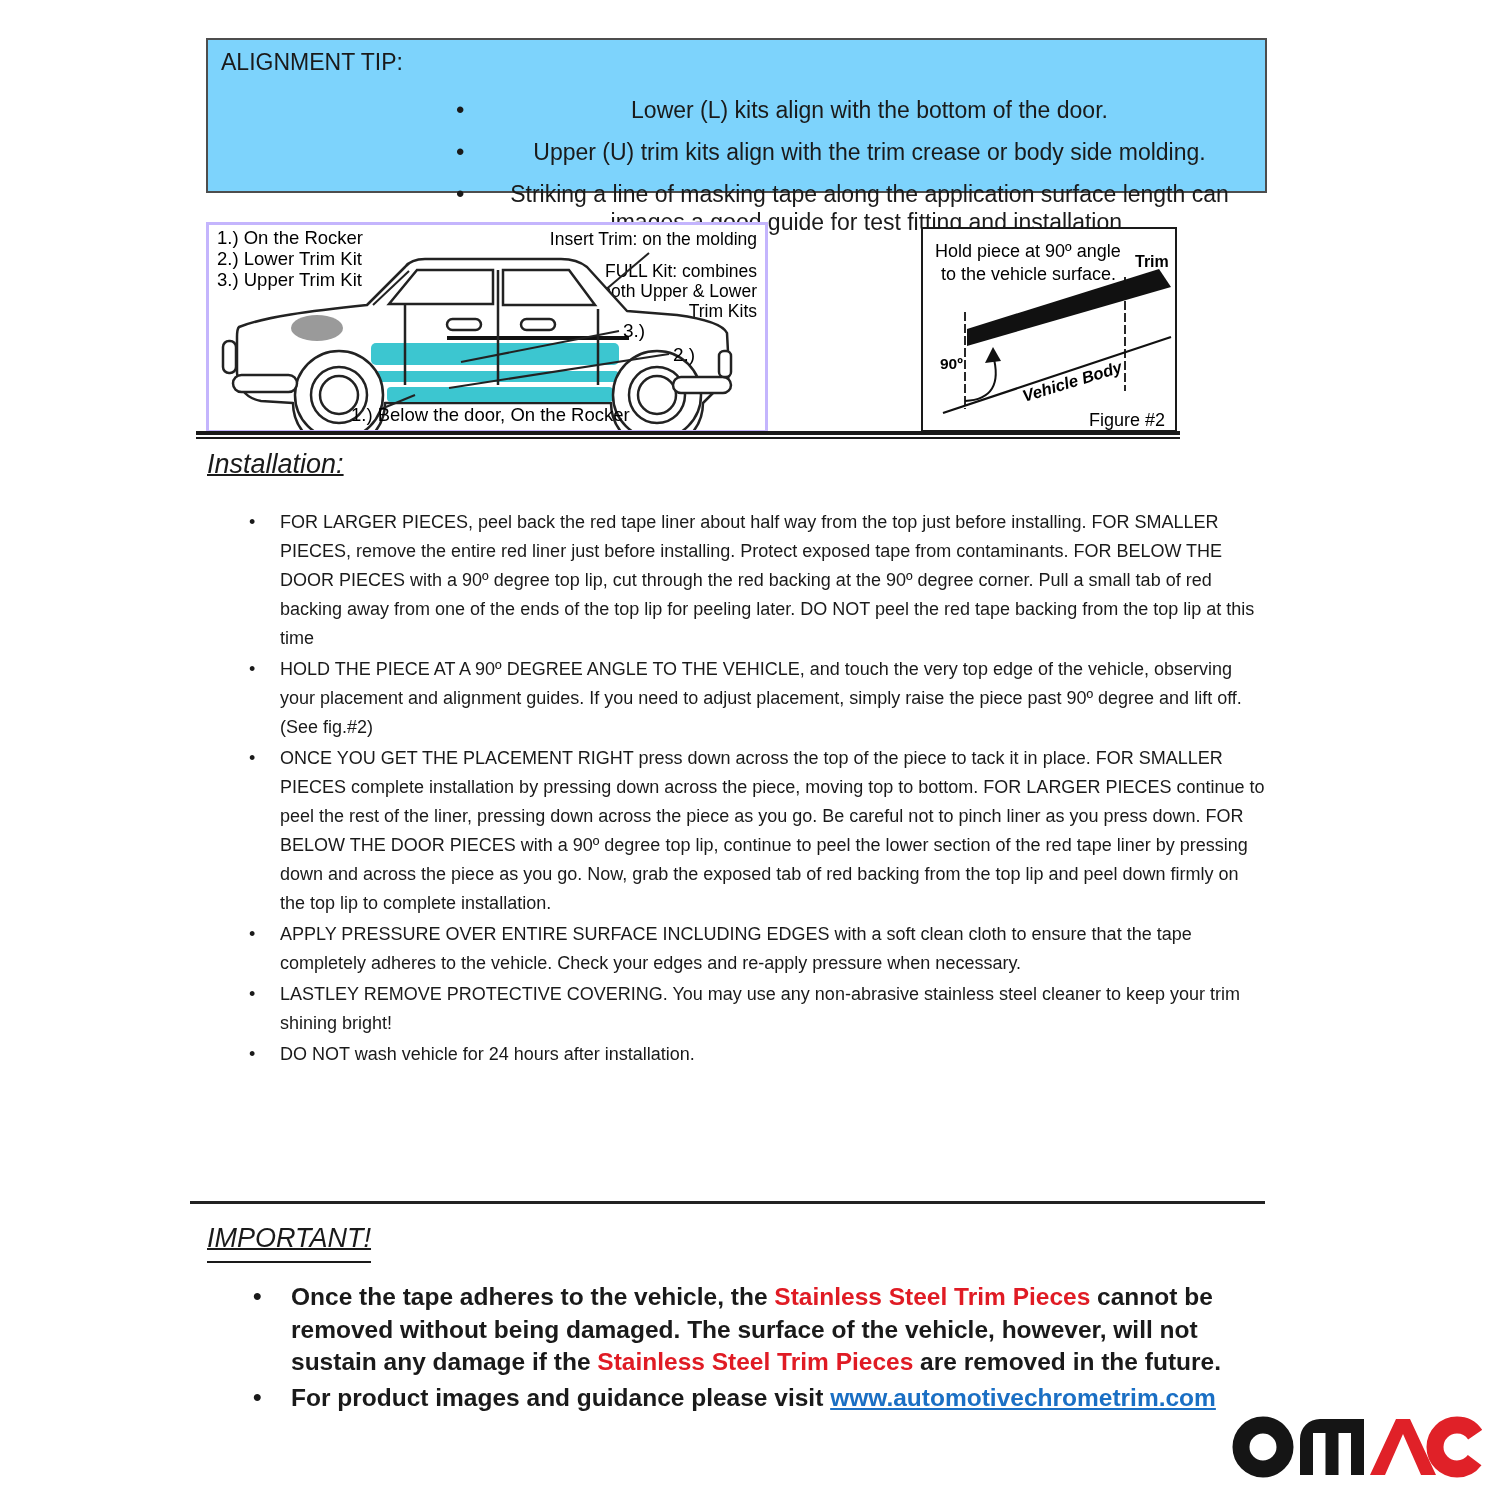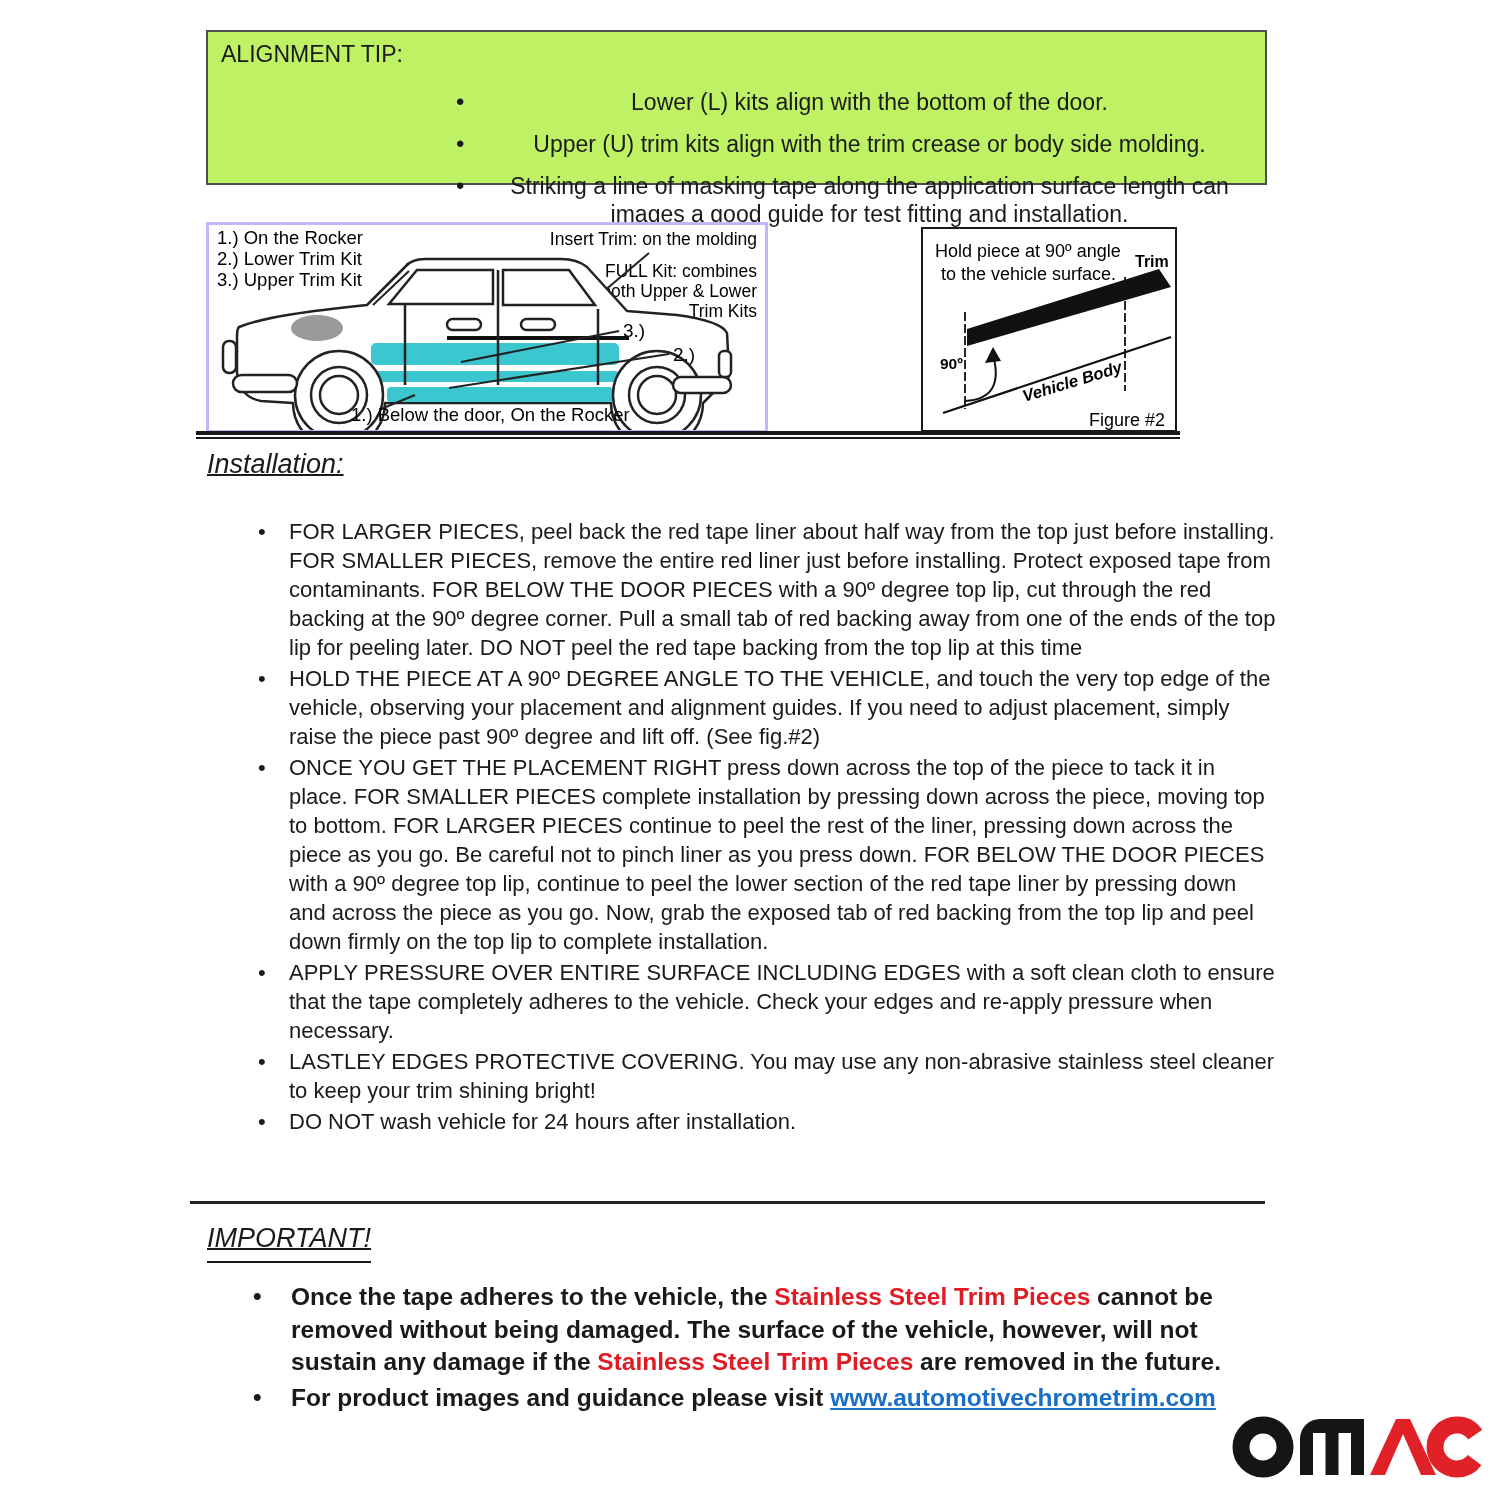--- a/index.html
+++ b/index.html
@@ -1,42 +1,42 @@
 <!DOCTYPE html>
 <html><head>
 <meta charset="utf-8">
 <style>
   html,body{margin:0;padding:0;background:#ffffff;}
   .page{position:relative;width:1500px;height:1500px;background:#fff;
         font-family:"Liberation Sans",sans-serif;color:#1a1a1a;overflow:hidden;}
 
   
-  .tip-box{position:absolute;left:206px;top:30px;width:1061px;height:155px;
-           background:#bef264;border:2px solid #4d4d4d;box-sizing:border-box;}
+  .tip-box{position:absolute;left:206px;top:38px;width:1061px;height:155px;
+           background:#7dd3fc;border:2px solid #4d4d4d;box-sizing:border-box;}
   .tip-title{margin:9px 0 0 13px;font-size:23px;}
   .tip-list{margin:20px 0 0 0;padding:0 18px 0 284px;list-style:none;font-size:23px;text-align:center;}
   .tip-list li{position:relative;margin-bottom:14px;line-height:28px;}
   .tip-list li::before{content:"\2022";position:absolute;left:-36px;top:0;font-size:24px;}
 
   
   .car-box{position:absolute;left:206px;top:222px;width:562px;height:211px;
            border:3px solid #c4b5fd;box-sizing:border-box;background:#fff;}
   .fig2-box{position:absolute;left:921px;top:227px;width:256px;height:205px;
             border:2px solid #1a1a1a;box-sizing:border-box;background:#fff;}
   svg{font-family:"Liberation Sans",sans-serif;display:block;}
 
   .thick-rule{position:absolute;left:196px;top:431px;width:984px;height:2px;
               border-top:4px solid #1a1a1a;border-bottom:2px solid #1a1a1a;}
 
   
   .installation-heading{position:absolute;left:207px;top:449px;margin:0;
         font-size:27px;font-style:italic;font-weight:normal;
         text-decoration:underline;text-decoration-thickness:2px;}
-  .install-list{position:absolute;left:272px;top:500px;width:988px;margin:17px;padding:0;
-        list-style:none;font-size:22px;line-height:29px;}
+  .install-list{position:absolute;left:272px;top:500px;width:988px;margin:8px;padding:0;
+        list-style:none;font-size:18px;line-height:29px;}
   .install-list li{position:relative;margin-bottom:2px;}
   .install-list li::before{content:"\2022";position:absolute;left:-31px;top:0;}
 
   .divider{position:absolute;left:190px;top:1201px;width:1075px;height:0;
            border:none;border-top:3px solid #222;margin:0;}
 
   
   .important-heading{position:absolute;left:207px;top:1223px;margin:0;
         font-size:27px;font-style:italic;font-weight:normal;display:inline-block;
         text-decoration:underline;text-decoration-thickness:1.5px;
@@ -151,21 +151,21 @@
   </div>
 
   <div class="thick-rule"></div>
 
   <h2 class="installation-heading">Installation:</h2>
   <ul class="install-list">
     <li>FOR LARGER PIECES, peel back the red tape liner about half way from the top just before installing. FOR SMALLER PIECES, remove the entire red liner just before installing. Protect exposed tape from contaminants. FOR BELOW THE DOOR PIECES with a 90º degree top lip, cut through the red backing at the 90º degree corner. Pull a small tab of red backing away from one of the ends of the top lip for peeling later. DO NOT peel the red tape backing from the top lip at this time</li>
     <li>HOLD THE PIECE AT A 90º DEGREE ANGLE TO THE VEHICLE, and touch the very top edge of the vehicle, observing your placement and alignment guides. If you need to adjust placement, simply raise the piece past 90º degree and lift off. (See fig.#2)</li>
     <li>ONCE YOU GET THE PLACEMENT RIGHT press down across the top of the piece to tack it in place.  FOR SMALLER PIECES complete installation by pressing down across the piece, moving top to bottom. FOR LARGER PIECES continue to peel the rest of the liner, pressing down across the piece as you go. Be careful not to pinch liner as you press down. FOR BELOW THE DOOR PIECES with a 90º degree top lip, continue to peel the lower section of the red tape liner by pressing down and across the piece as you go. Now, grab the exposed tab of red backing from the top lip and peel down firmly on the top lip to complete installation.</li>
     <li>APPLY PRESSURE OVER ENTIRE SURFACE INCLUDING EDGES with a soft clean cloth to ensure that the tape completely adheres to the vehicle. Check your edges and re-apply pressure when necessary.</li>
-    <li>LASTLEY EDGES PROTECTIVE COVERING. You may use any non-abrasive stainless steel cleaner to keep your trim shining bright!</li>
+    <li>LASTLEY REMOVE PROTECTIVE COVERING. You may use any non-abrasive stainless steel cleaner to keep your trim shining bright!</li>
     <li>DO NOT wash vehicle for 24 hours after installation.</li>
   </ul>
 
   <hr class="divider">
 
   <h2 class="important-heading">IMPORTANT!</h2>
   <ul class="important-list">
     <li><span class="seg-bold">Once the tape adheres to the vehicle, the </span><span class="seg-red">Stainless Steel Trim Pieces</span><span class="seg-bold"> cannot be removed without being damaged. The surface of the vehicle, however, will not sustain any damage if the </span><span class="seg-red">Stainless Steel Trim Pieces</span><span class="seg-bold"> are removed in the future.</span></li>
     <li><span class="seg-bold">For product images and guidance please visit </span><span class="seg-link">www.automotivechrometrim.com</span></li>
   </ul>

